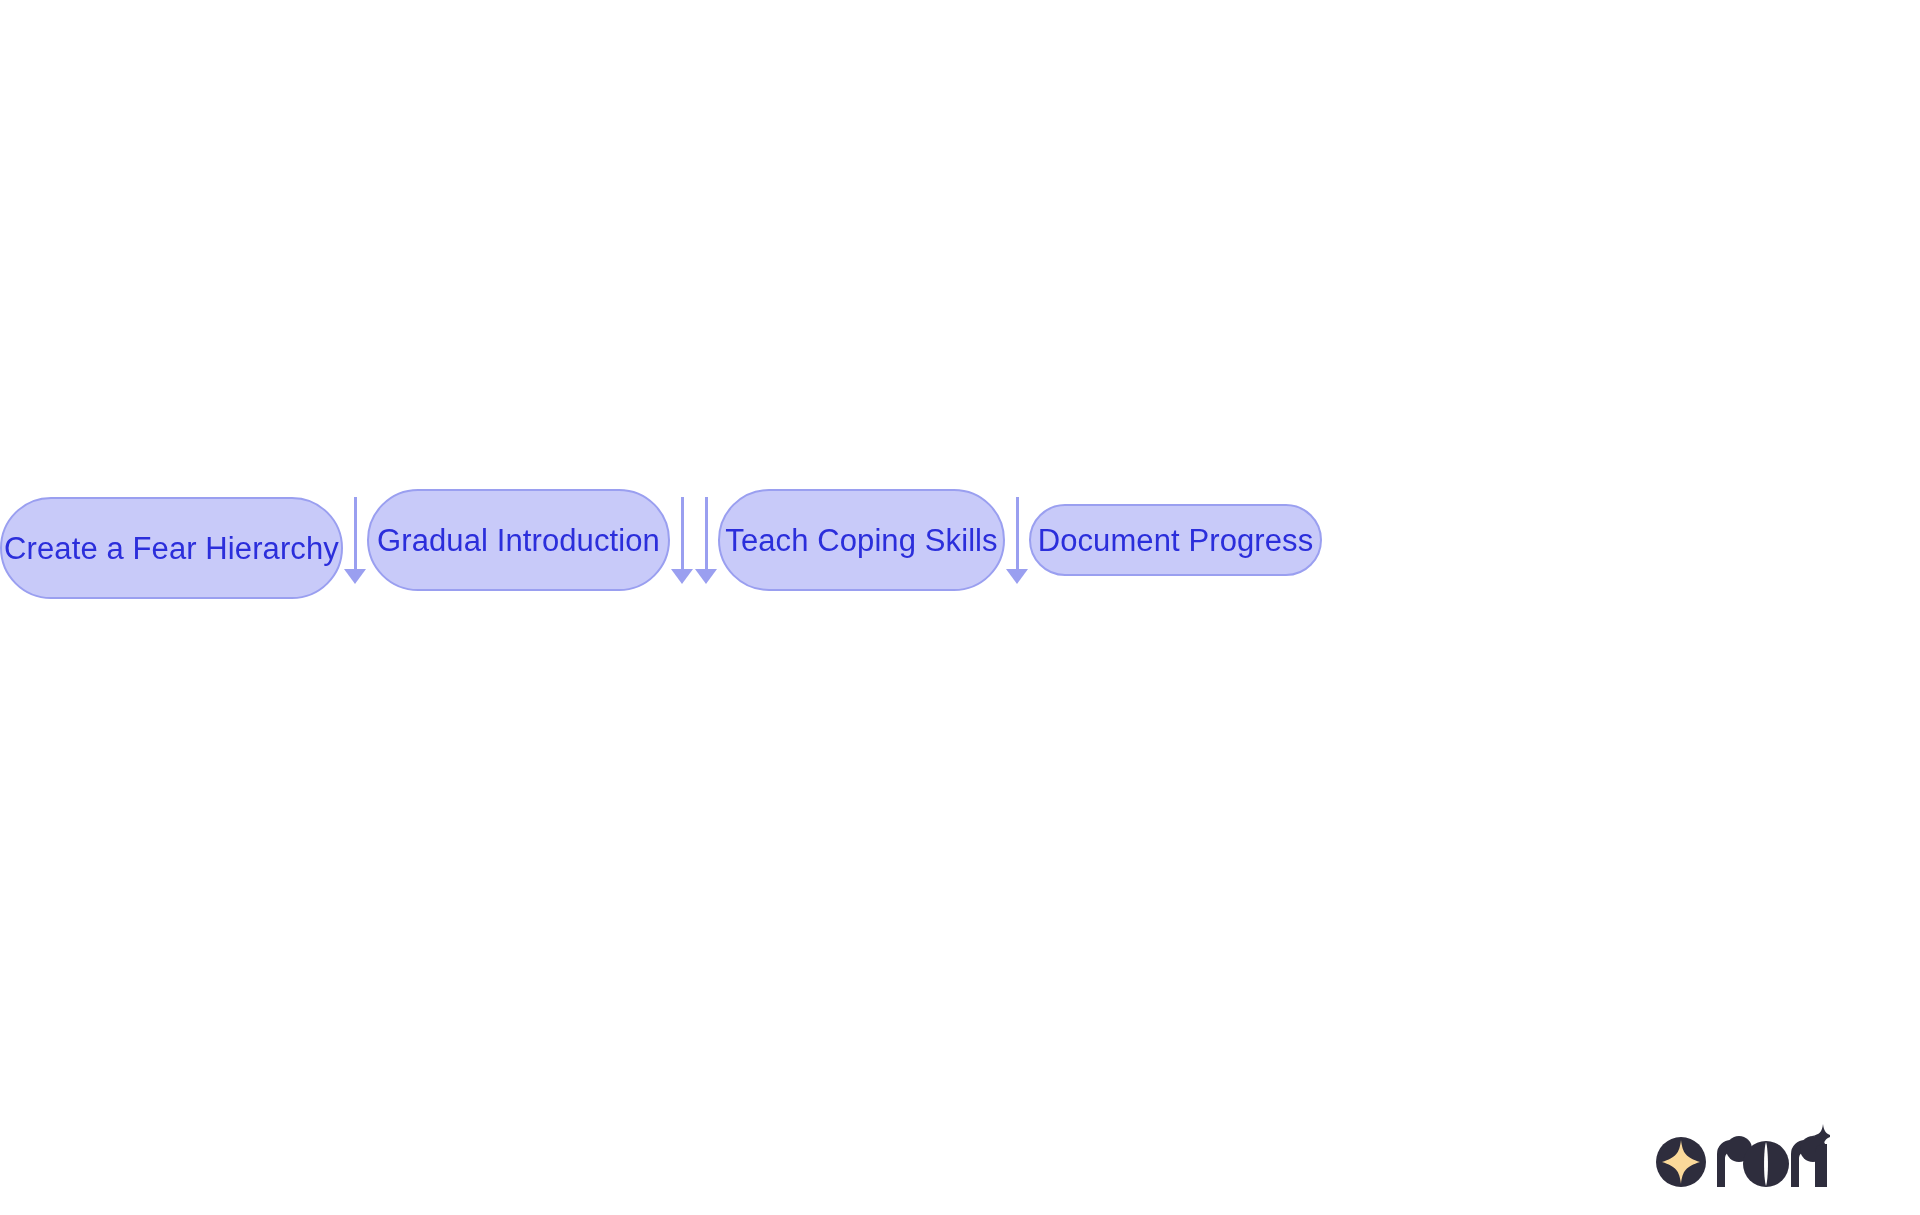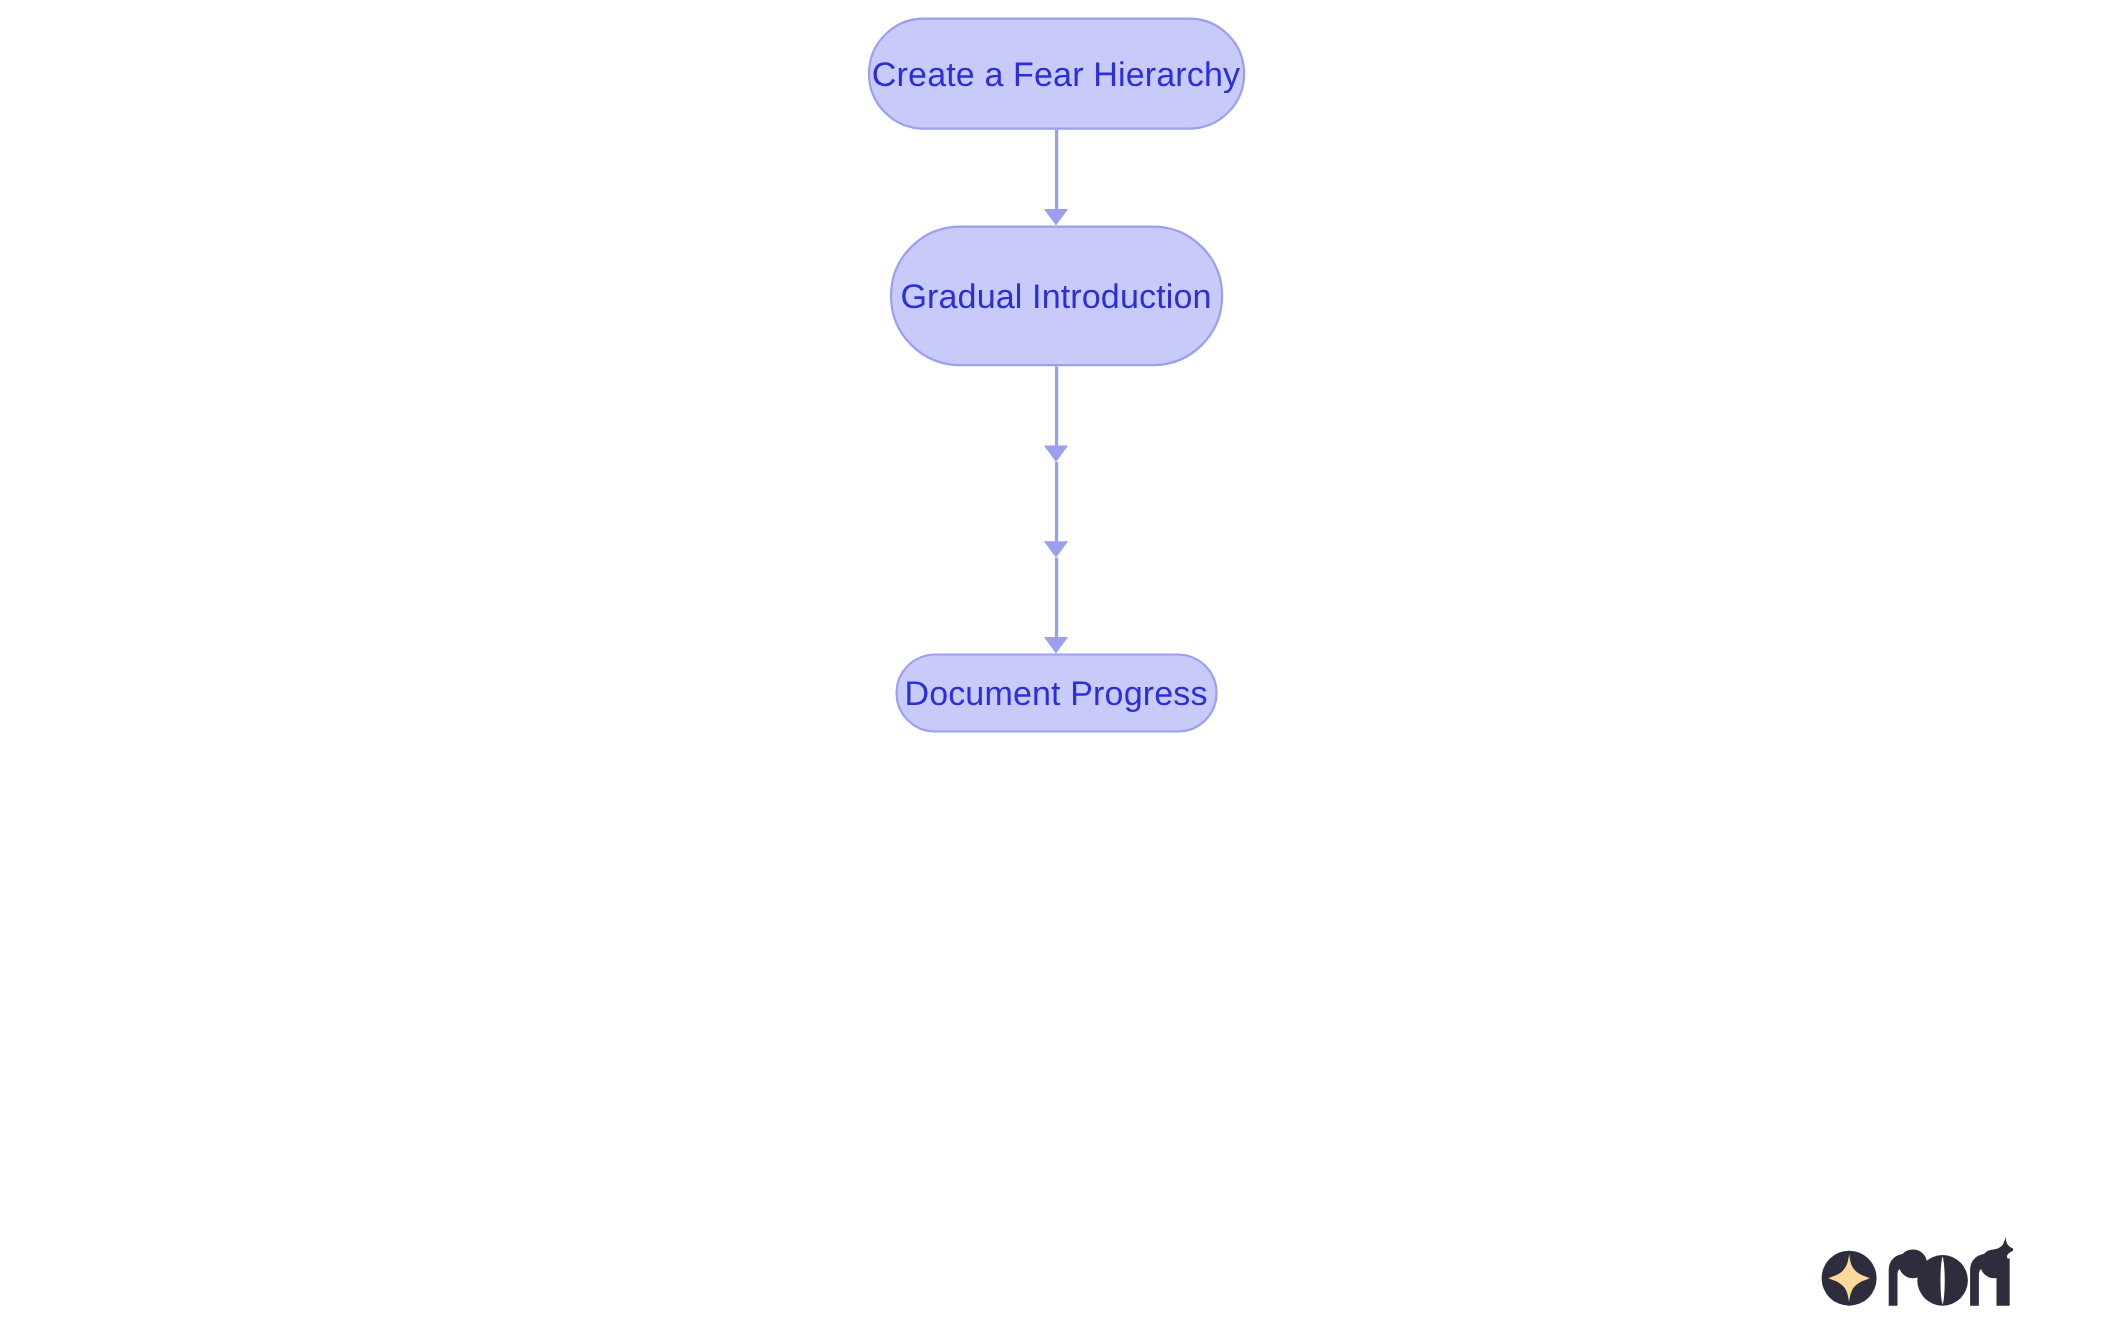--- a/index.html
+++ b/index.html
@@ -23,21 +23,20 @@
   }
 
   
   #flow {
     position: absolute;
     left: 0;
     top: 0;
     width: 1920px;
     height: 1080px;
     display: flex;
-    flex-direction: column;
     align-items: center;
   }
 
   .node {
     box-sizing: border-box;
     background: #c8caf9;
     border: 2px solid #9a9ff0;
     border-radius: 9999px;
     display: flex;
     align-items: center;
@@ -90,35 +89,38 @@
 
     <div class="node" style="width:343px;height:102px;margin-top:16px;">
       <span>Create a Fear Hierarchy</span>
     </div>
 
     <div class="connector" style="height:87px;">
       <div class="line"></div>
       <div class="head"></div>
     </div>
 
-    <div class="node" style="width:303px;height:128px;">
+    <div class="node" style="width:303px;height:102px;">
       <span>Gradual Introduction</span>
     </div>
 
     <div class="connector" style="height:87px;">
       <div class="line"></div>
       <div class="head"></div>
     </div>
 
 
     <div class="connector" style="height:87px;">
       <div class="line"></div>
       <div class="head"></div>
     </div>
 
+    <div class="node" style="width:287px;height:102px;">
+      <span>Teach Coping Skills</span>
+    </div>
 
     <div class="connector" style="height:87px;">
       <div class="line"></div>
       <div class="head"></div>
     </div>
 
     <div class="node" style="width:293px;height:72px;">
       <span>Document Progress</span>
     </div>
 

